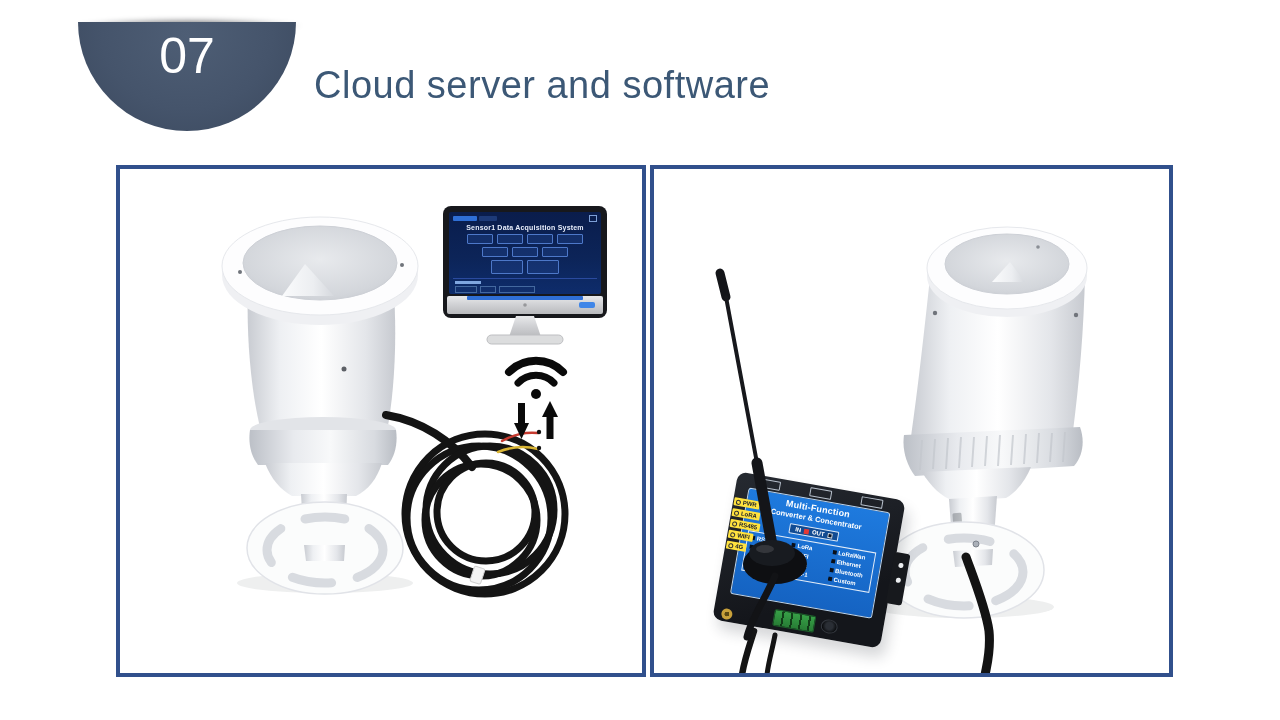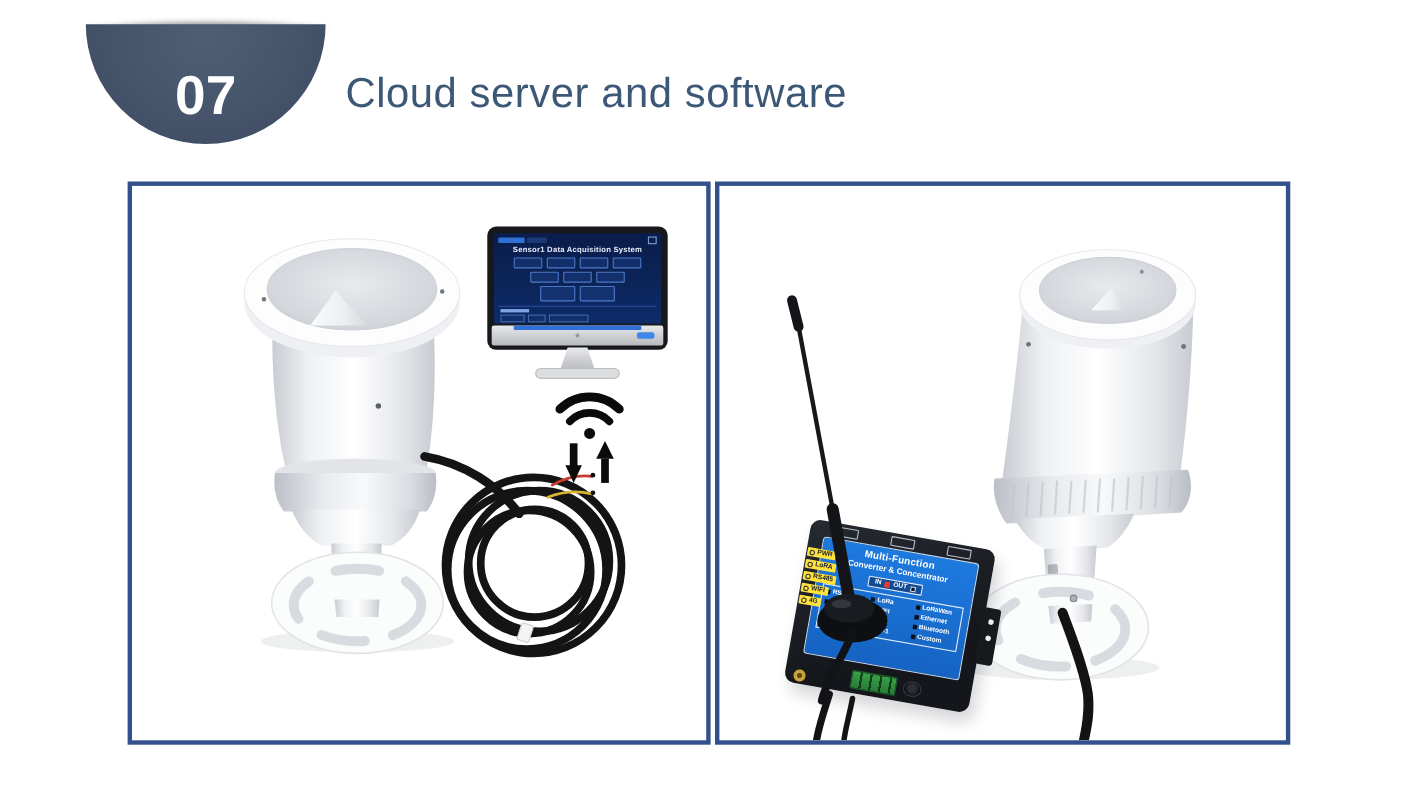--- a/index.html
+++ b/index.html
@@ -12,21 +12,21 @@
     position:absolute;left:28px;top:13px;width:320px;height:22px;
     background:radial-gradient(ellipse 50% 50% at 50% 58%,rgba(8,10,14,.6),rgba(8,10,14,.28) 45%,transparent 72%);
     filter:blur(2px);
   }
   .badge{
     position:absolute;left:78px;top:22px;width:218px;height:109px;
     border-radius:0 0 110px 110px;
     background:radial-gradient(ellipse at 50% 12%,#4e5e75 0%,#45546b 55%,#3a485d 100%);
     display:flex;justify-content:center;
   }
-  .badge-num{font-size:50px;font-weight:bold;color:#ffffff;margin-top:40px;line-height:1;text-align:right;}
+  .badge-num{font-size:50px;font-weight:normal;color:#ffffff;margin-top:9px;line-height:1;text-align:right;}
   .page-title{
     position:absolute;left:314px;top:64px;margin:0;
     font-size:38px;font-weight:normal;color:#3c5876;letter-spacing:.5px;
   }
   
   .frame{
     position:absolute;top:165px;height:512px;border:4px solid #31508c;
     background:#ffffff;box-sizing:border-box;overflow:hidden;
   }
   .frame.left{left:116px;width:530px;}

